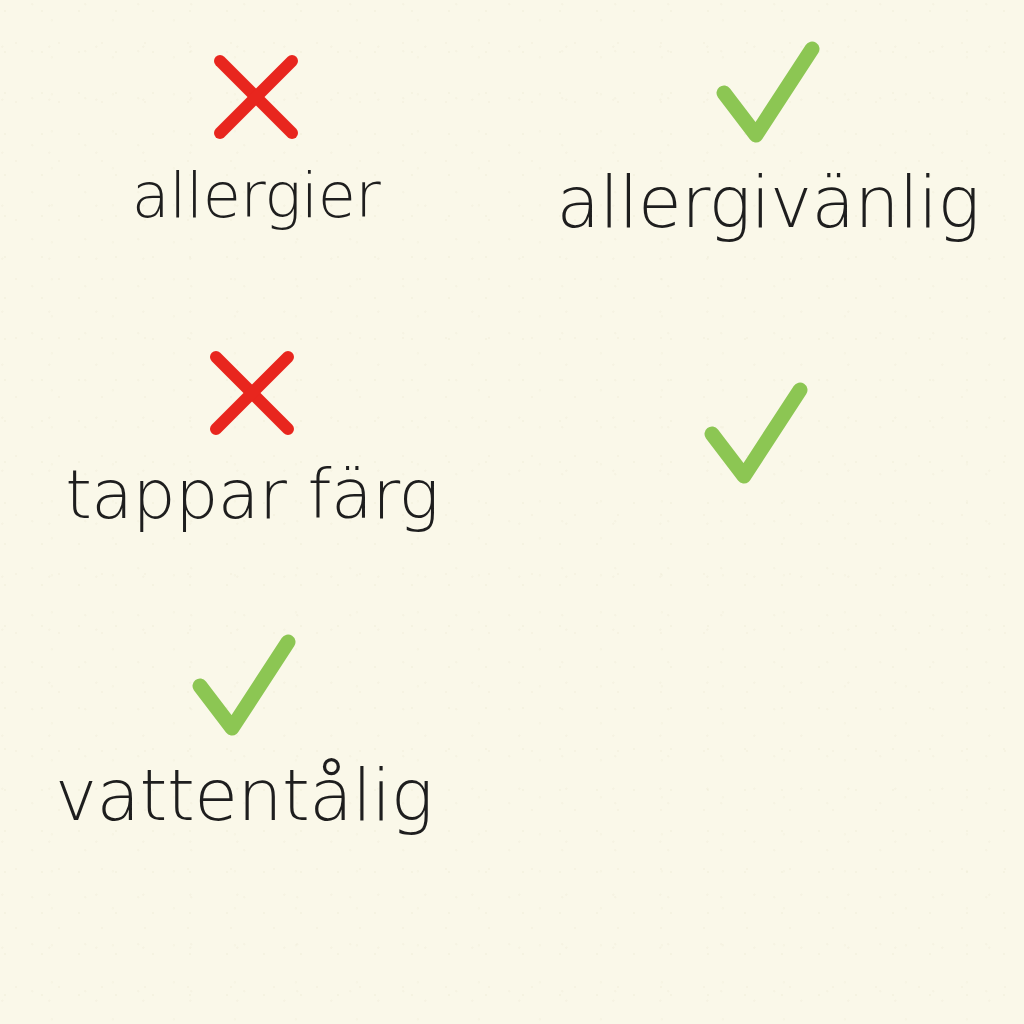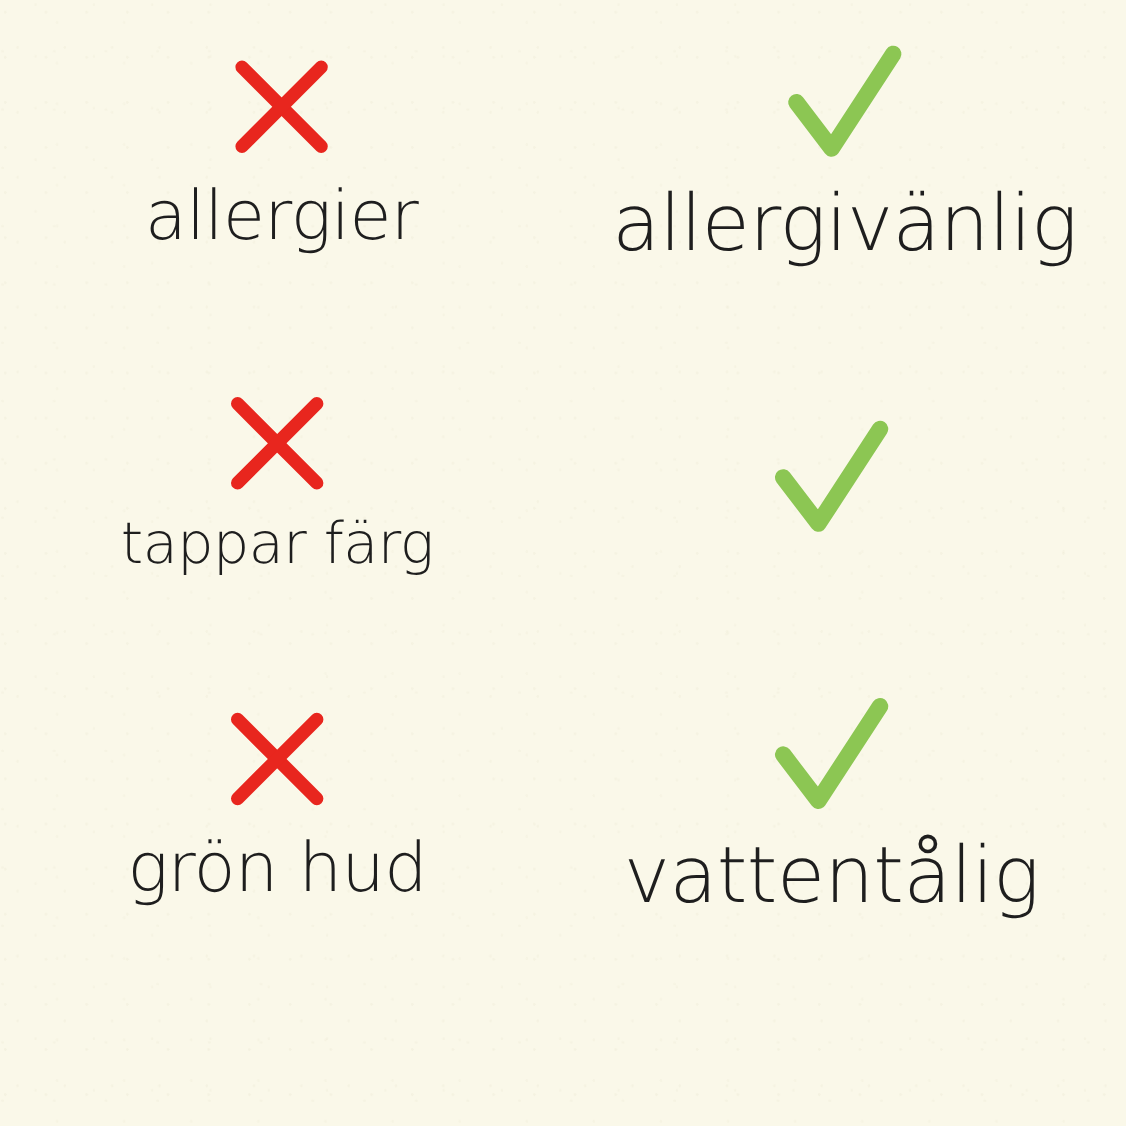--- a/index.html
+++ b/index.html
@@ -72,21 +72,21 @@
     letter-spacing: -0.5px;
     white-space: nowrap;
     text-align: center;
   }
 
   
   .cell.neg .icon-wrap { margin-bottom: 14px; }
   .cell.pos .icon-wrap { margin-bottom: 8px; }
 
   .cell.r1 .label { font-size: 62px; }
-  .cell.r2 .label { font-size: 52px; }
+  .cell.r2 .label { font-size: 68px; }
   .cell.r3 .label { font-size: 62px; }
 
   .cell.r1.pos .label,
   .cell.r3.pos .label { font-size: 71px; }
 
   
   .cell.neg .stack { transform: translateX(-4px); }
   .cell.pos .stack { transform: translateX(-12px); }
 
   .stack {
@@ -148,33 +148,20 @@
     <div class="cell pos r2">
       <div class="stack">
         <span class="icon-wrap">
           <svg width="112" height="116" viewBox="0 0 112 116" aria-hidden="true">
             <path d="M12 56 L44 98 L100 12" fill="none" stroke="#8cc653" stroke-width="15" stroke-linecap="round" stroke-linejoin="round"></path>
           </svg>
         </span>
       </div>
     </div>
 
-    <div class="cell neg r3">
-      <div class="stack">
-        <span class="icon-wrap">
-          <svg width="96" height="96" viewBox="0 0 96 96" aria-hidden="true">
-            <g stroke="#e8261e" stroke-width="12" stroke-linecap="round">
-              <line x1="12" y1="12" x2="84" y2="84" stroke="#e8261e"></line>
-              <line x1="84" y1="12" x2="12" y2="84" stroke="#e8261e"></line>
-            </g>
-          </svg>
-        </span>
-        <span class="label" style="color: rgb(30, 30, 30);">grön hud</span>
-      </div>
-    </div>
 
     <div class="cell pos r3">
       <div class="stack">
         <span class="icon-wrap">
           <svg width="112" height="116" viewBox="0 0 112 116" aria-hidden="true">
             <path d="M12 56 L44 98 L100 12" fill="none" stroke="#8cc653" stroke-width="15" stroke-linecap="round" stroke-linejoin="round"></path>
           </svg>
         </span>
         <span class="label" style="color: rgb(30, 30, 30);">vattentålig</span>
       </div>

